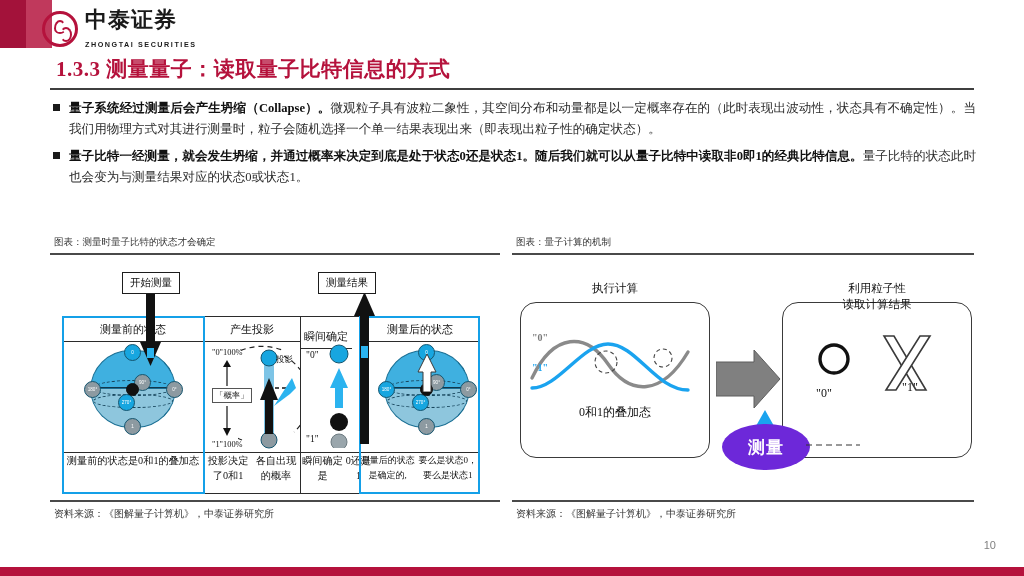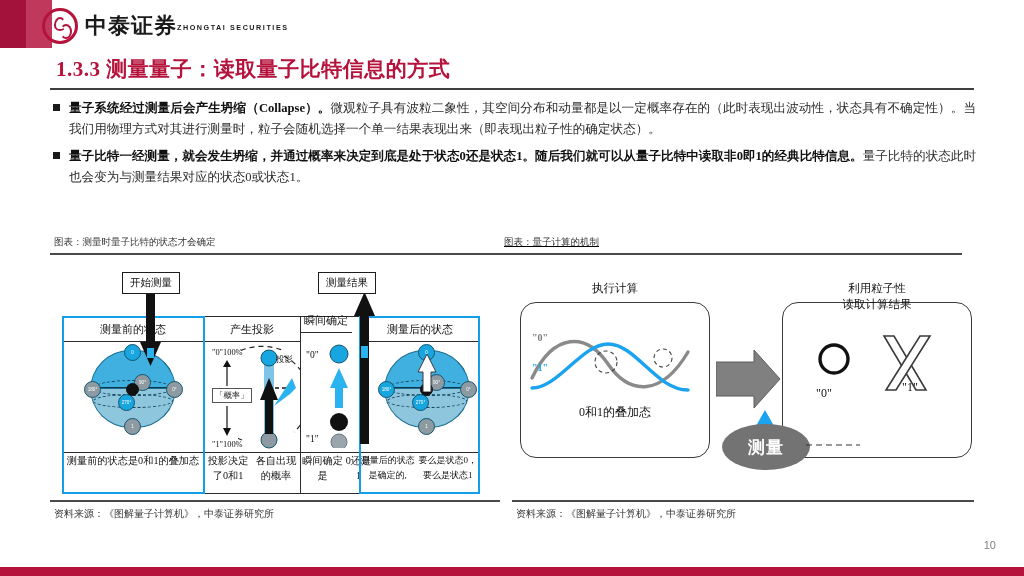--- a/index.html
+++ b/index.html
@@ -17,21 +17,21 @@
   .logo-mark:before{
     content:"";position:absolute;left:9px;top:6px;width:8px;height:10px;
     border:2.6px solid #b5123c;border-radius:50% 50% 50% 50%/60% 60% 40% 40%;
     border-right-color:transparent;
   }
   .logo-mark:after{
     content:"";position:absolute;left:15px;top:13px;width:8px;height:11px;
     border:2.6px solid #b5123c;border-radius:50%;
     border-left-color:transparent;
   }
-  .logo-txt{display:flex;flex-direction:row;justify-content:center;}
+  .logo-txt{display:flex;flex-direction:column;justify-content:center;}
   .logo-cn{font-family:"Liberation Serif","DejaVu Serif",serif;font-weight:bold;font-size:22px;color:#1a1a1a;letter-spacing:1px;line-height:1.05;}
   .logo-en{font-size:7.2px;font-weight:bold;color:#1a1a1a;letter-spacing:1.55px;line-height:1.2;margin-top:10px;}
 
   
   .title{
     position:absolute;left:56px;top:55px;
     font-family:"Liberation Serif","DejaVu Serif",serif;
     font-weight:bold;font-size:21px;color:#b5123c;letter-spacing:.5px;white-space:nowrap;
   }
   .title-rule{position:absolute;left:50px;top:88px;width:924px;height:2px;background:#3f3f3f;}
@@ -39,21 +39,21 @@
   
   .bullets{position:absolute;left:50px;top:98px;width:926px;}
   .bullet{display:flex;align-items:flex-start;margin-bottom:6px;}
   .bullet-sq{width:7px;height:7px;background:#1a1a1a;margin:6px 9px 0 3px;flex:none;}
   .btext{font-family:"Liberation Serif","DejaVu Serif",serif;font-size:12.6px;line-height:21px;color:#2b2b2b;text-align:justify;}
   .btext b{font-weight:bold;color:#111;}
 
   
   .panel{position:absolute;top:236px;}
   .panel-l{left:50px;width:450px;}
-  .panel-r{left:500px;width:462px;text-decoration:underline;}
+  .panel-r{left:512px;width:462px;}
   .cap{font-family:"Liberation Serif","DejaVu Serif",serif;font-size:9.5px;color:#333;padding-left:4px;}
   .cap-rule{height:2px;background:#4a4a4a;margin-top:4px;}
   .src{font-family:"Liberation Serif","DejaVu Serif",serif;font-size:10px;color:#333;padding-left:4px;margin-top:5px;}
   .src-rule{height:1.6px;background:#4a4a4a;}
 
   
   .figL{position:absolute;left:62px;top:272px;width:418px;height:222px;}
   .fig-box{position:absolute;border:1.4px solid #2b2b2b;box-sizing:border-box;background:#fff;}
   .tagbox{
     position:absolute;border:1.6px solid #1d1d1d;background:#fff;
@@ -87,21 +87,21 @@
   .lbl{position:absolute;font-family:"Liberation Serif","DejaVu Serif",serif;font-size:8.4px;color:#111;white-space:nowrap;}
 
   
   .figR{position:absolute;left:520px;top:276px;width:452px;height:216px;}
   .rbox{position:absolute;border:1.5px solid #3a3a3a;border-radius:16px;box-sizing:border-box;background:#fff;}
   .rtitle{position:absolute;text-align:center;font-family:"Liberation Serif","DejaVu Serif",serif;
           font-size:11.5px;color:#111;line-height:16px;width:100%;}
   .rsub{position:absolute;text-align:center;font-family:"Liberation Serif","DejaVu Serif",serif;
         font-size:11.5px;color:#111;width:100%;}
   .bubble{
-    position:absolute;background:#737373;border-radius:50%;
+    position:absolute;background:#6d28d9;border-radius:50%;
     display:flex;align-items:center;justify-content:center;
     color:#fff;font-family:"Liberation Serif","DejaVu Serif",serif;font-size:17px;font-weight:bold;
     letter-spacing:1px;
   }
   .bubble-tail{position:absolute;width:0;height:0;border-left:9px solid transparent;border-right:9px solid transparent;border-bottom:16px solid #1aa3ef;}
 
   
   .pagenum{position:absolute;right:28px;bottom:25px;font-size:11px;color:#808080;}
   .footbar{position:absolute;left:0;bottom:0;width:1024px;height:9px;background:#b5123c;}
 </style>
@@ -157,21 +157,21 @@
   <div class="tagbox" style="left:256px;top:0px;">测量结果</div>
 
   <div class="fig-box" style="left:0px;top:44px;width:418px;height:178px;"></div>
 
   <div class="vdiv" style="left:142px;top:44px;height:178px;"></div>
   <div class="vdiv" style="left:238px;top:44px;height:178px;"></div>
   <div class="vdiv" style="left:298px;top:44px;height:178px;"></div>
 
   <div class="colhdr" style="left:0px;top:44px;width:142px;">测量前的状态</div>
   <div class="colhdr" style="left:142px;top:44px;width:96px;">产生投影</div>
-  <div class="colhdr" style="left:238px;top:35px;width:52px;">瞬间确定</div>
+  <div class="colhdr" style="left:238px;top:51px;width:52px;">瞬间确定</div>
   <div class="colhdr" style="left:298px;top:44px;width:120px;">测量后的状态</div>
 
   <div class="colfoot" style="left:0px;bottom:0px;width:142px;">
     <span>测量前的状态是</span>
     <span>0和1的叠加态</span>
   </div>
   <div class="colfoot" style="left:142px;bottom:0px;width:96px;">
     <span>投影决定了0和1</span>
     <span>各自出现的概率</span>
   </div>

